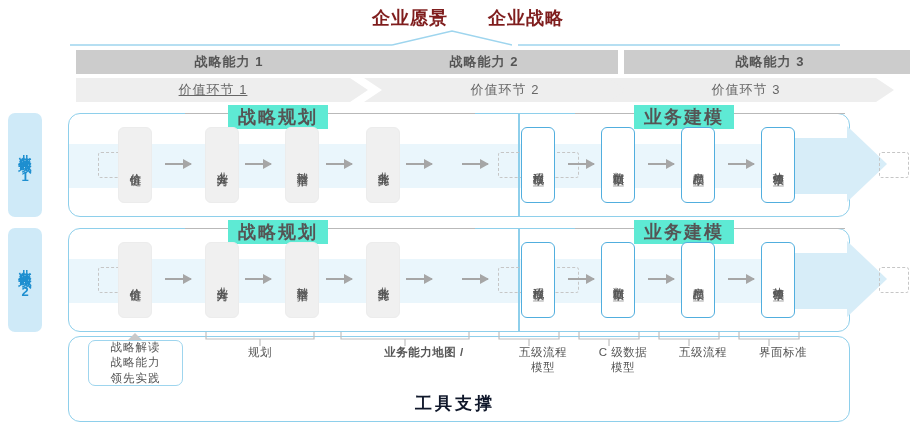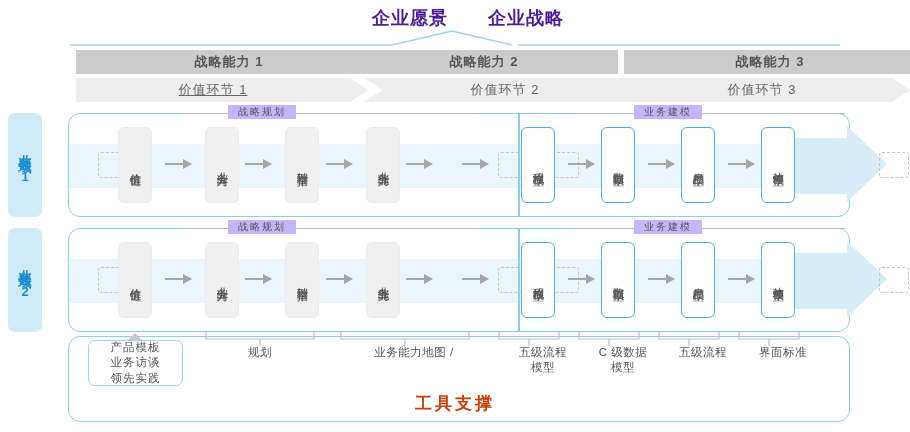--- a/index.html
+++ b/index.html
@@ -7,21 +7,21 @@
     width: 910px; height: 432px;
     background: #ffffff;
     font-family: "Liberation Sans", "DejaVu Sans", sans-serif;
     overflow: hidden;
   }
   #root { position: relative; width: 910px; height: 432px; }
 
   
   .vision-title {
     position: absolute; top: 6px;
-    font-size: 18px; font-weight: bold; color: #4c1d95;
+    font-size: 18px; font-weight: bold; color: #7f1d1d;
     letter-spacing: 1px; white-space: nowrap;
   }
   #vision-1 { left: 372px; }
   #vision-2 { left: 488px; }
 
   .vision-notch { position: absolute; left: 392px; top: 30px; width: 120px; height: 16px; }
 
   
   .cap-bar {
     position: absolute; top: 50px; height: 24px;
@@ -81,23 +81,23 @@
   }
 
   .vdivider {
     position: absolute; top: 0; bottom: 0; width: 1.5px;
     background: #8ecfeb;
     left: 449px;
   }
 
   
   .sec-title {
-    position: absolute; font-size: 10px; font-weight: normal;
+    position: absolute; font-size: 18px; font-weight: bold;
     color: #555555; letter-spacing: 2px;
-    background: #c4b5fd; padding: 0 10px; white-space: nowrap;
+    background: #5eead4; padding: 0 10px; white-space: nowrap;
   }
   .sec-rule {
     position: absolute; height: 1px; background: #b9b9b9;
   }
 
   
   .pbox {
     position: absolute; width: 34px; height: 76px; top: 14px;
     border-radius: 6px;
     display: flex; align-items: center; justify-content: center;
@@ -158,21 +158,21 @@
   .brace { position: absolute; }
 
   .outer-box {
     position: absolute; left: 68px; top: 336px;
     width: 782px; height: 86px;
     border: 1.5px solid #8ecfeb; border-radius: 12px;
   }
   .tool-title {
     position: absolute; top: 392px; left: 0; width: 910px;
     text-align: center;
-    font-size: 17px; font-weight: bold; color: #c2410c;
+    font-size: 17px; font-weight: bold; color: #0f172a;
     letter-spacing: 3px;
   }
 </style>
 </head>
 <body>
 
 <div id="root">
 
   <div class="vision-title" id="vision-1">企业愿景</div>
   <div class="vision-title" id="vision-2">企业战略</div>
@@ -200,21 +200,21 @@
       <polygon points="0,0 274,0 292,12 274,24 0,24" fill="#eeeeee"></polygon>
     </svg>
     <span class="vb-txt" style="margin-right:18px">价值环节 1</span>
   </div>
   <div class="val-bar" style="left:364px;width:292px;">
     <svg class="vb-bg" viewBox="0 0 292 24" preserveAspectRatio="none">
       <polygon points="0,0 274,0 292,12 274,24 0,24 18,12" fill="#eeeeee"></polygon>
     </svg>
     <span class="vb-txt" style="margin-right:10px">价值环节 2</span>
   </div>
-  <div class="val-bar" style="left:624px;width:286px;">
+  <div class="val-bar" style="left:608px;width:286px;">
     <svg class="vb-bg" viewBox="0 0 286 24" preserveAspectRatio="none">
       <polygon points="0,0 268,0 286,12 268,24 0,24 18,12" fill="#eeeeee"></polygon>
     </svg>
     <span class="vb-txt" style="margin-right:10px">价值环节 3</span>
   </div>
 
   <div class="domain-label" id="domain-1">
     <span>业务领域 1</span>
   </div>
   <div class="domain-label" id="domain-2">
@@ -322,22 +322,22 @@
       </div>
     </div>
 
   <div class="outer-box"></div>
 
   <div class="up-arrow"></div>
   <div class="up-arrow-stem"></div>
 
   <div class="tool-box">
     <div>
-      <div>产品模板</div>
-      <div>业务访谈</div>
+      <div>战略解读</div>
+      <div>战略能力</div>
       <div>领先实践</div>
     </div>
   </div>
 
   <div id="brace-layer">
       <svg class="brace" width="110" height="14" viewBox="0 0 110 14" style="left: 205px; top: 332px;">
         <path d="M1,0 L1,7 L109,7 L109,0 M55,7 L55,14" fill="none" stroke="#c0c0c0" stroke-width="1.2"></path>
       </svg>
       <svg class="brace" width="130" height="14" viewBox="0 0 130 14" style="left: 340px; top: 332px;">
         <path d="M1,0 L1,7 L129,7 L129,0 M65,7 L65,14" fill="none" stroke="#c0c0c0" stroke-width="1.2"></path>
@@ -352,21 +352,21 @@
         <path d="M1,0 L1,7 L61,7 L61,0 M31,7 L31,14" fill="none" stroke="#c0c0c0" stroke-width="1.2"></path>
       </svg>
       <svg class="brace" width="62" height="14" viewBox="0 0 62 14" style="left: 738px; top: 332px;">
         <path d="M1,0 L1,7 L61,7 L61,0 M31,7 L31,14" fill="none" stroke="#c0c0c0" stroke-width="1.2"></path>
       </svg>
     </div>
   <div id="tool-label-layer">
       <div class="tool-label" style="left: 205px; width: 110px;">
         <div>规划</div>
       </div>
-      <div class="tool-label" style="left: 349px; width: 130px;">
+      <div class="tool-label" style="left: 359px; width: 130px; font-weight: bold;">
         <div>业务能力地图 /</div>
       </div>
       <div class="tool-label" style="left: 498px; width: 90px;">
         <div>五级流程</div>
         <div>模型</div>
       </div>
       <div class="tool-label" style="left: 578px; width: 90px;">
         <div>C 级数据</div>
         <div>模型</div>
       </div>

